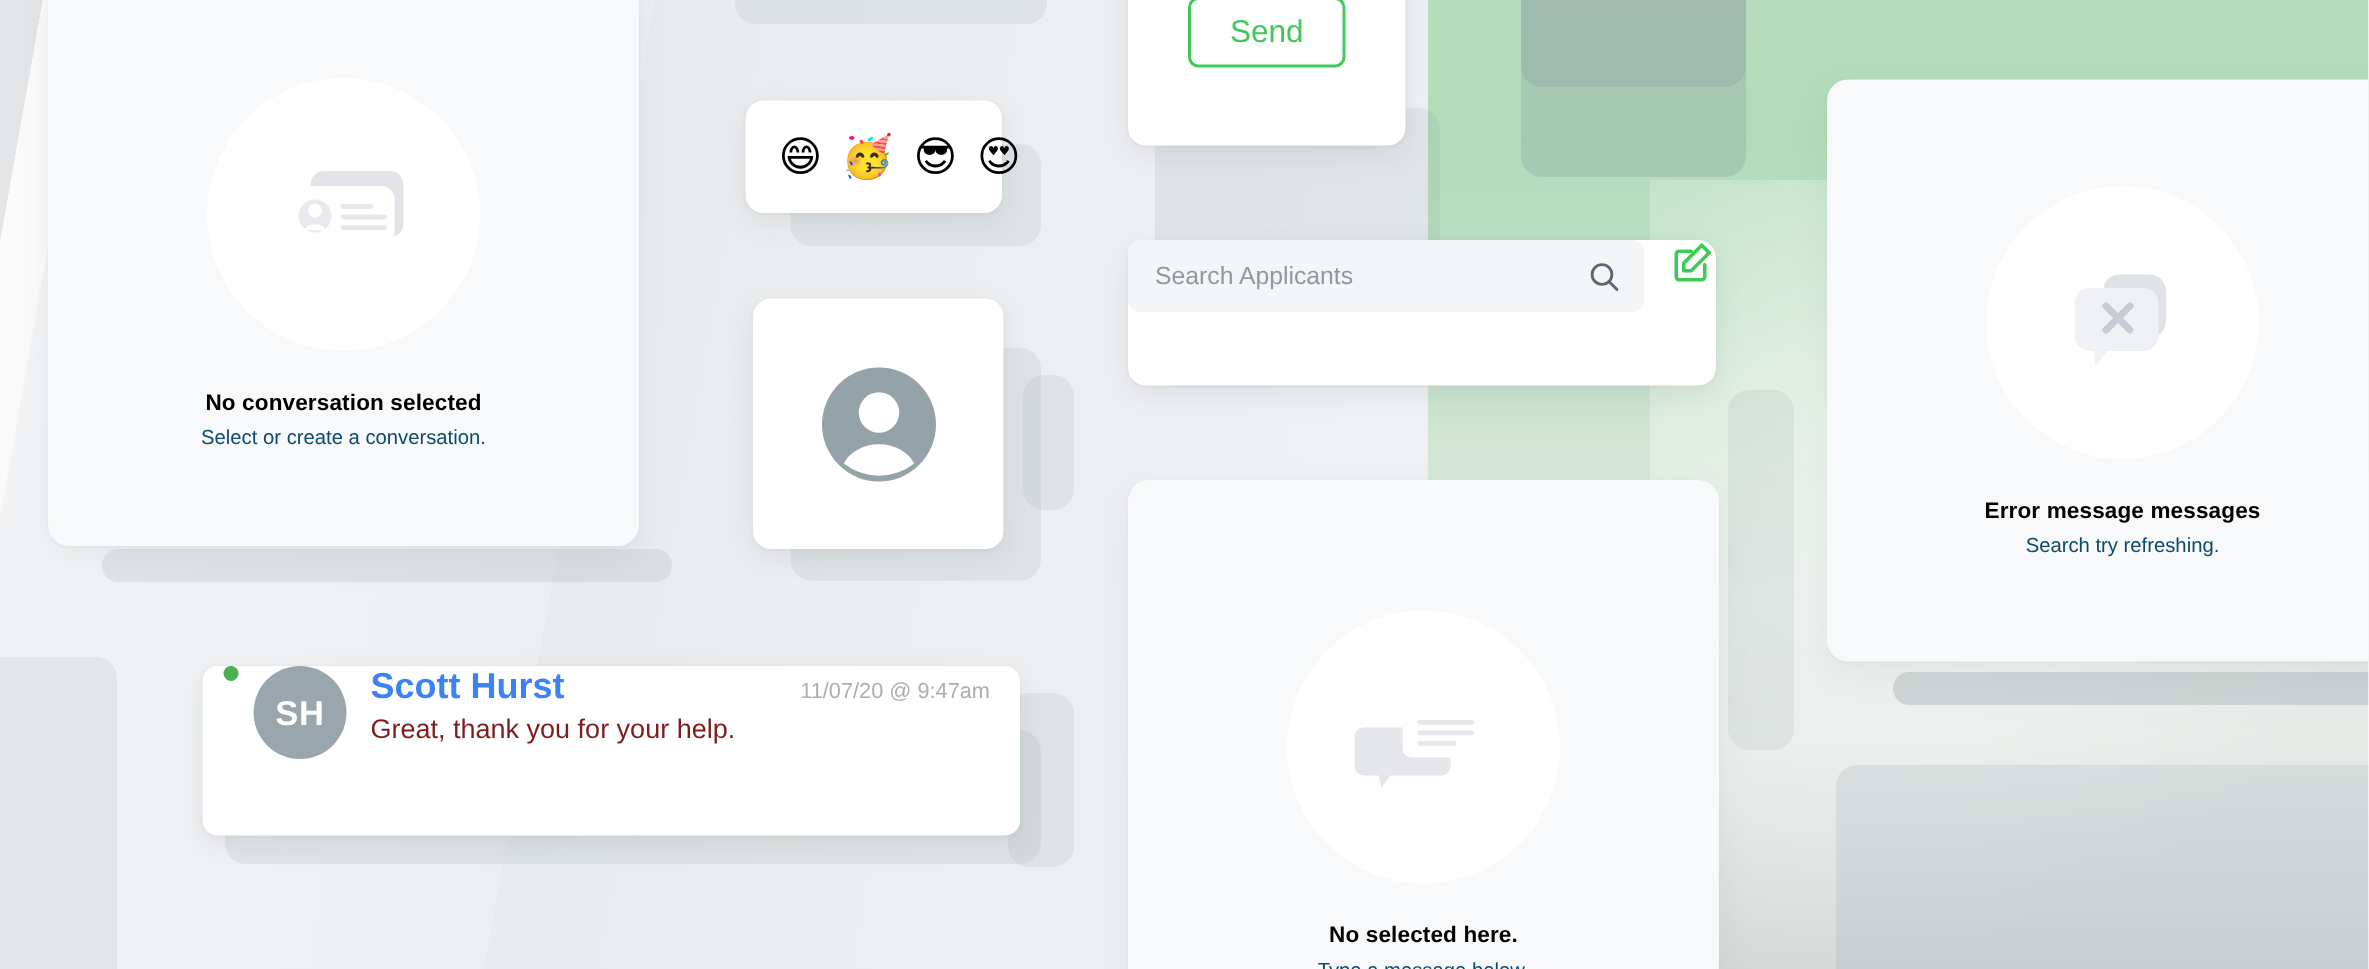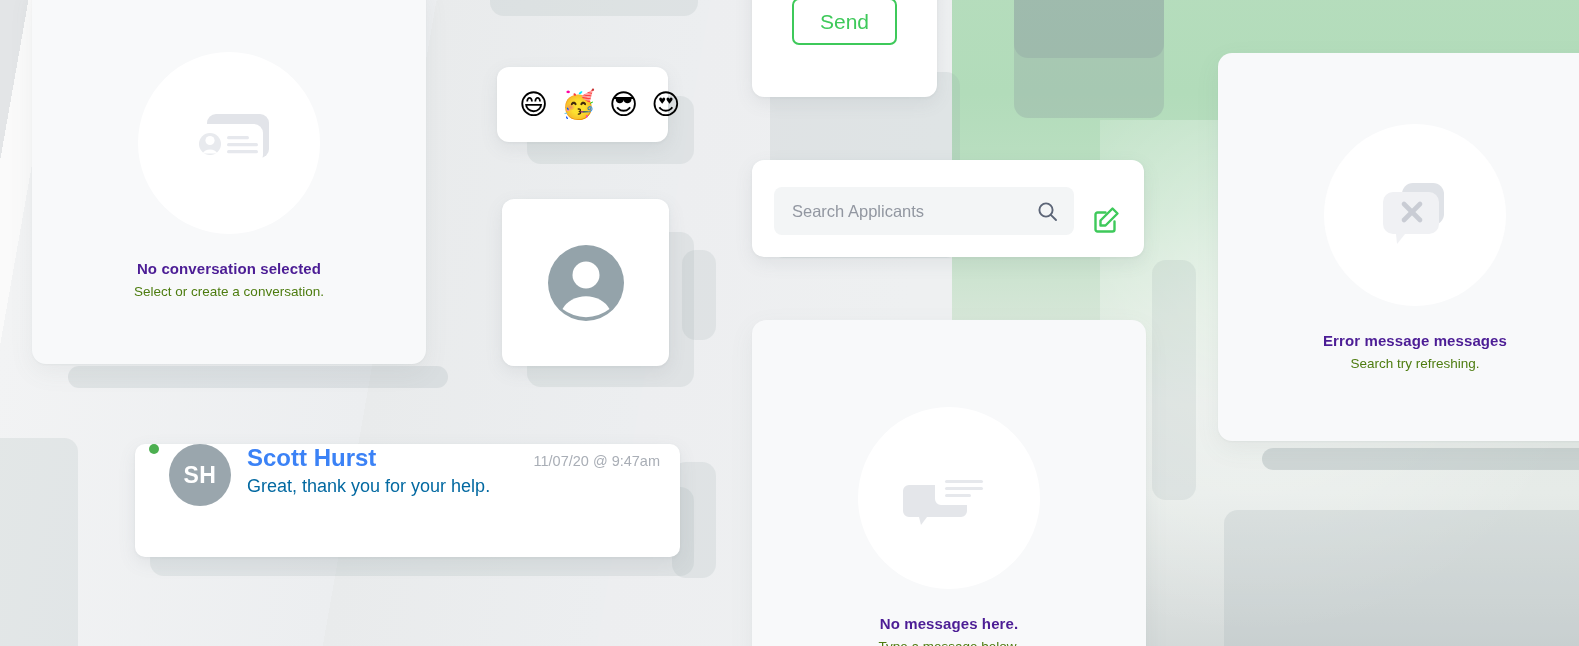--- a/index.html
+++ b/index.html
@@ -90,29 +90,29 @@
   .empty-illus {
     width: 182px; height: 182px;
     border-radius: 50%;
     background: #ffffff;
     display: flex; align-items: center; justify-content: center;
     margin-bottom: 26px;
   }
   .empty-title {
     font-size: 15px;
     font-weight: 700;
-    color: #4c1d95;
+    color: #000000;
     letter-spacing: .1px;
     margin-bottom: 7px;
     text-align: right;
   }
   .empty-sub {
     font-size: 13.5px;
     font-weight: 400;
-    color: #4d7c0f;
+    color: #0c4a6e;
     text-align: center;
   }
 
   
   .emoji-card {
     display: flex;
     align-items: center;
     gap: 13px;
     padding: 17px 22px;
     border-radius: 12px;
@@ -140,23 +140,22 @@
     font-weight: 400;
     padding: 9px 26px;
     cursor: pointer;
     font-family: "Liberation Sans", sans-serif;
     line-height: 1.2;
   }
 
   
   .search-card {
     display: flex;
-    align-items: flex-end;
+    align-items: flex-start;
     gap: 18px;
-    padding: 22px;
     border-radius: 12px;
   }
   .search-field {
     flex: 1;
     display: flex;
     align-items: center;
     background: #f3f5f6;
     border-radius: 8px;
     height: 48px;
     padding: 0 16px 0 18px;
@@ -220,21 +219,21 @@
     white-space: nowrap;
   }
   .msg-time {
     font-size: 14.5px;
     color: #a9aeb6;
     margin-left: auto;
     white-space: nowrap;
   }
   .msg-preview {
     font-size: 18px;
-    color: #0369a1;
+    color: #7f1d1d;
     white-space: nowrap;
     overflow: hidden;
     text-overflow: ellipsis;
   }
 </style>
 </head>
 <body>
 
 <div id="stage">
 
@@ -322,21 +321,21 @@
   <div class="empty-card" style="left:752px; top:320px; width:394px; height:420px;">
     <div class="empty-illus">
       <svg width="108" height="78" viewBox="0 0 108 78">
         <path d="M14 26h52a6 6 0 0 1 6 6v20a6 6 0 0 1-6 6H32l-6 8-2-8H14a6 6 0 0 1-6-6V32a6 6 0 0 1 6-6z" fill="#e4e6ea"></path>
         <path d="M46 12h46a6 6 0 0 1 6 6v22a6 6 0 0 1-6 6h-6l2 8-7-8H46a6 6 0 0 1-6-6V18a6 6 0 0 1 6-6z" fill="#ffffff"></path>
         <rect x="50" y="21" width="38" height="3.1" rx="1.55" fill="#e6e8ec"></rect>
         <rect x="50" y="28" width="38" height="3.1" rx="1.55" fill="#e6e8ec"></rect>
         <rect x="50" y="35" width="26" height="3.1" rx="1.55" fill="#e6e8ec"></rect>
       </svg>
     </div>
-    <div class="empty-title">No messages here.</div>
+    <div class="empty-title">No selected here.</div>
     <div class="empty-sub">Type a message below.</div>
   </div>
 
   <div class="empty-card" style="left:1218px; top:53px; width:394px; height:388px;">
     <div class="empty-illus">
       <svg width="82" height="76" viewBox="0 0 82 76">
         <rect x="28" y="6" width="42" height="42" rx="11" fill="#dfe2e7"></rect>
         <path d="M19 15h36a10 10 0 0 1 10 10v22a10 10 0 0 1-10 10H31l-8 10-1-10h-3a10 10 0 0 1-10-10V25a10 10 0 0 1 10-10z" fill="#f0f1f4"></path>
         <g stroke="#c9ccd4" stroke-width="4.6" stroke-linecap="round">
           <line x1="30" y1="27" x2="46" y2="43"></line>

